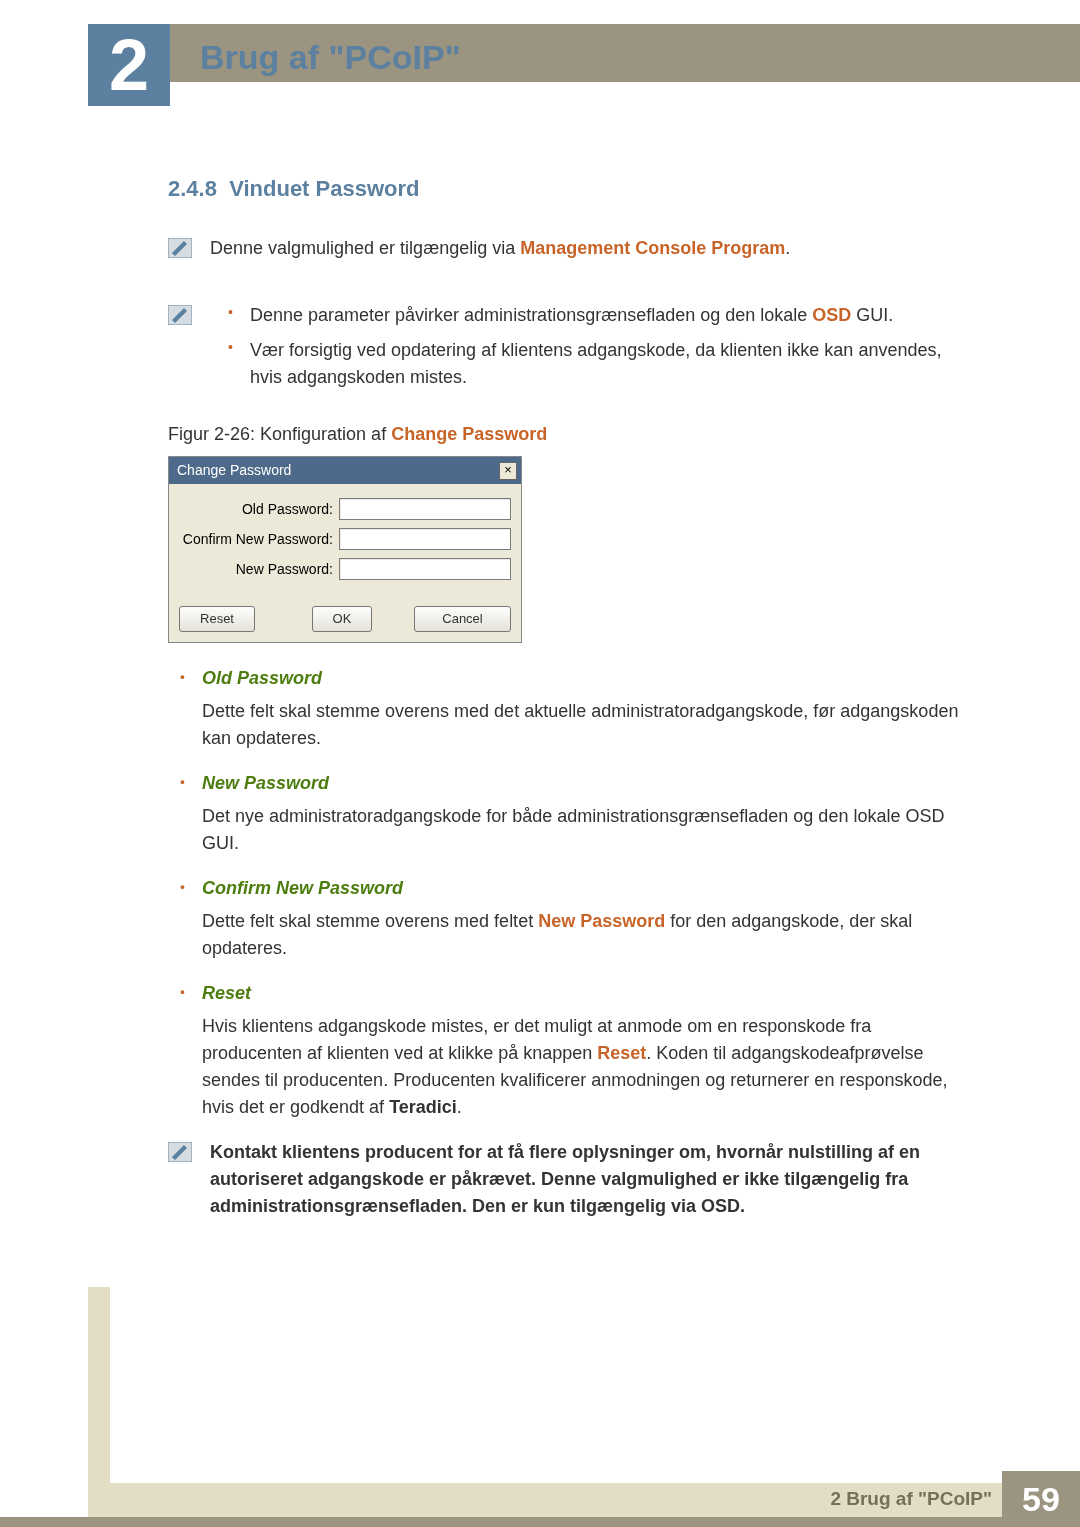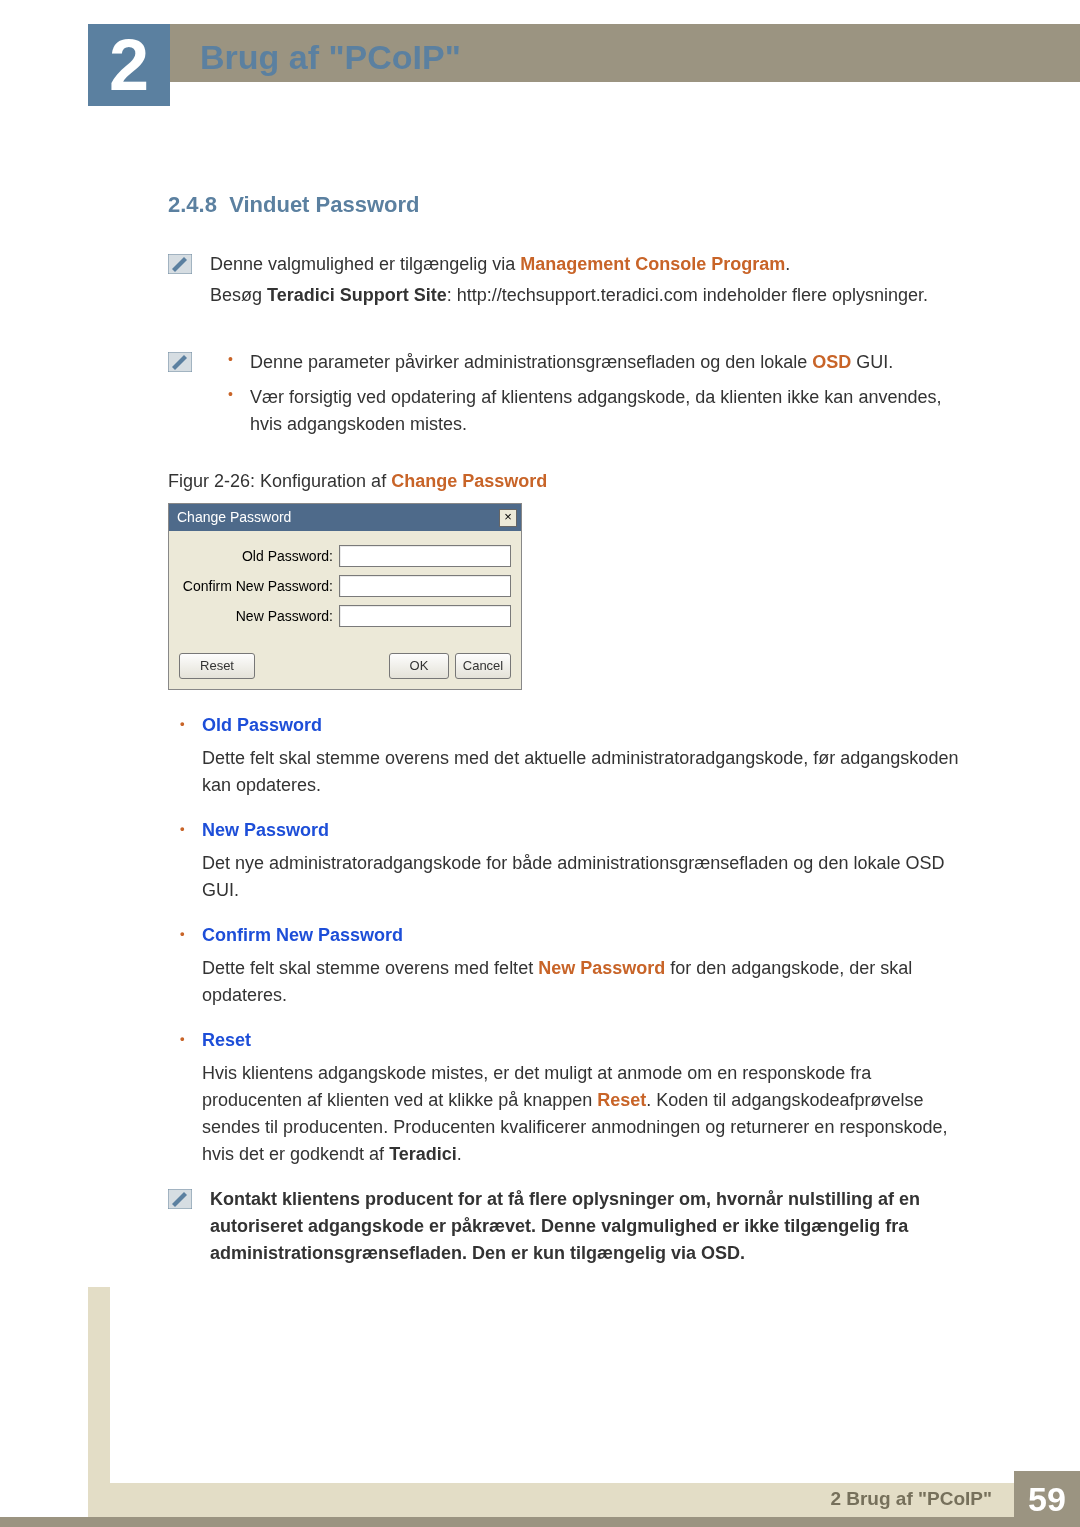--- a/index.html
+++ b/index.html
@@ -39,21 +39,21 @@
     position: absolute;
     top: 32px;
     left: 200px;
     color: #5b80a0;
     font-size: 34px;
     font-weight: bold;
     z-index: 3;
   }
   .content {
     position: absolute;
-    top: 188px;
+    top: 172px;
     left: 168px;
     right: 108px;
   }
   .section-heading {
     color: #5b80a0;
     font-size: 22px;
     font-weight: bold;
     margin-bottom: 30px;
   }
   .note-row {
@@ -144,30 +144,31 @@
   .dlg-btn {
     border: 1px solid #777;
     background: linear-gradient(#fdfdfd,#e4e2d8);
     font-size: 13px;
     padding: 2px 0;
     text-align: center;
     border-radius: 3px;
   }
   .btn-reset { width: 76px; }
   .btn-ok { width: 60px; }
-  .btn-cancel { width: 56px; }
+  .btn-cancel { width: 97px; margin-left: 36px; }
   .right-btns { display: flex; gap: 6px; }
   .field-list { margin-left: 12px; }
   .field-list .item { margin-bottom: 18px; }
   .field-list .field-title {
     position: relative;
     padding-left: 22px;
-    color: #1d4ed8;
+    color: #4d7c0f;
     font-weight: bold;
     margin-bottom: 6px;
+    font-style: italic;
   }
   .field-list .field-title::before {
     content: "•";
     position: absolute;
     left: 0;
     top: 2px;
     color: #c86428;
     font-size: 13px;
   }
   .field-list .field-desc {
@@ -188,21 +189,21 @@
     left: 110px;
     right: 0;
     bottom: 0;
     height: 44px;
     background: #e3ddc6;
   }
   .page-box {
     position: absolute;
     right: 0;
     bottom: 0;
-    width: 66px;
+    width: 78px;
     height: 56px;
     background: #9b9481;
     color: #fff;
     font-size: 34px;
     font-weight: bold;
     text-align: center;
     line-height: 56px;
   }
   .footer-text {
     position: absolute;
@@ -237,23 +238,20 @@
   <div class="note-row">
     <div class="note-icon">
       <svg viewBox="0 0 24 20">
           <rect x="0" y="0" width="24" height="20" fill="#d6dde2" stroke="#6f8aa0"></rect>
           <path d="M4 15 L16 3 L19 6 L7 18 Z" fill="#5b80a0"></path>
         </svg>
     </div>
     <div class="note-body">
       <p class="para">
         <span>Denne valgmulighed er tilgængelig via </span><span class="orange">Management Console Program</span><span>.</span>
-      </p>
-      <p class="para">
-        <span>Besøg </span><span class="bold">Teradici Support Site</span><span>: http://techsupport.teradici.com indeholder flere oplysninger.</span>
       </p>
     </div>
   </div>
 
 
   <div class="spacer"></div>
 
   <div class="note-row">
     <div class="note-icon">
       <svg viewBox="0 0 24 20">

